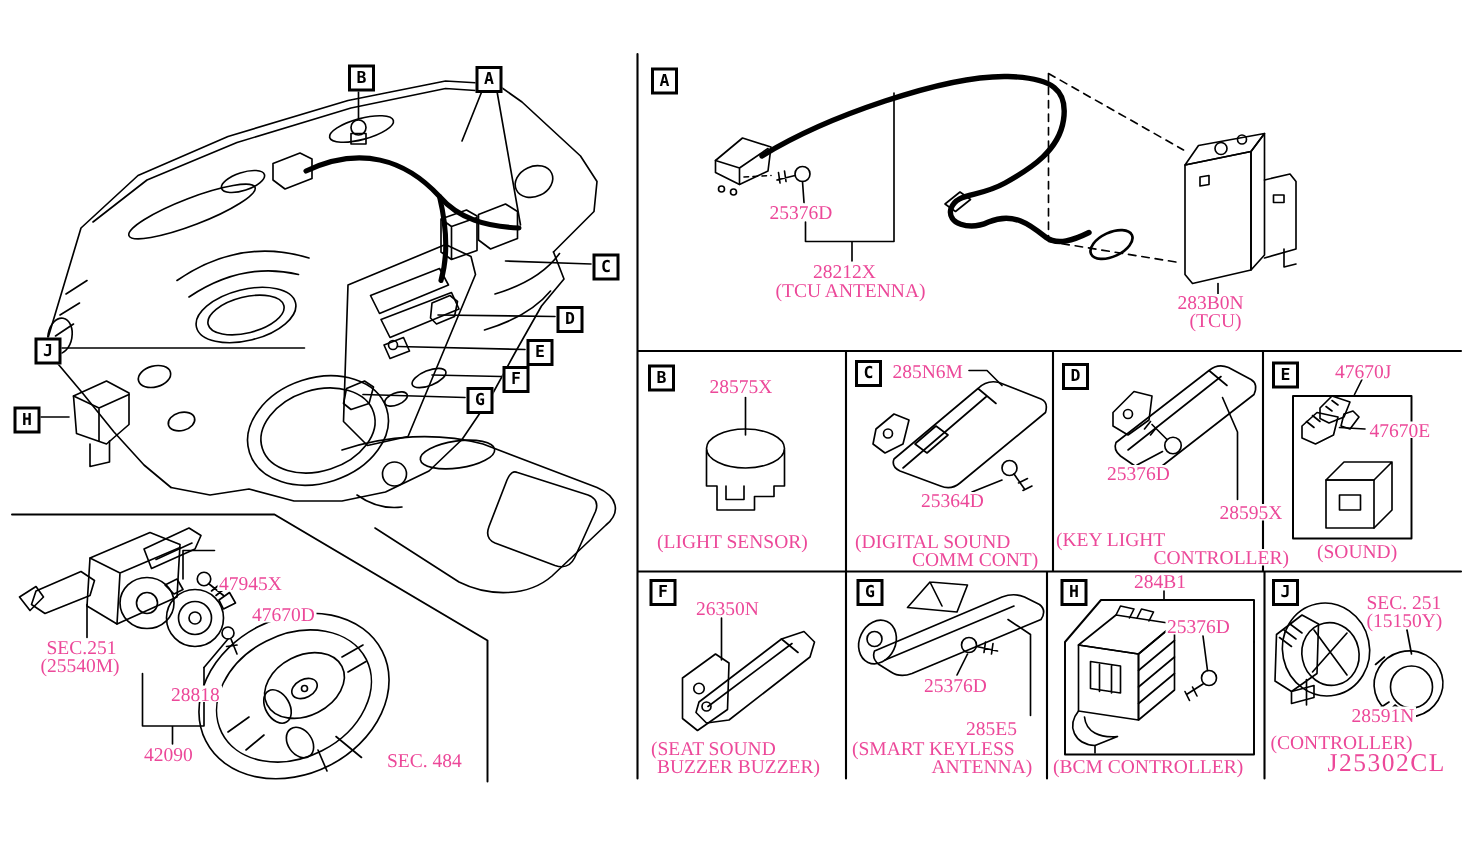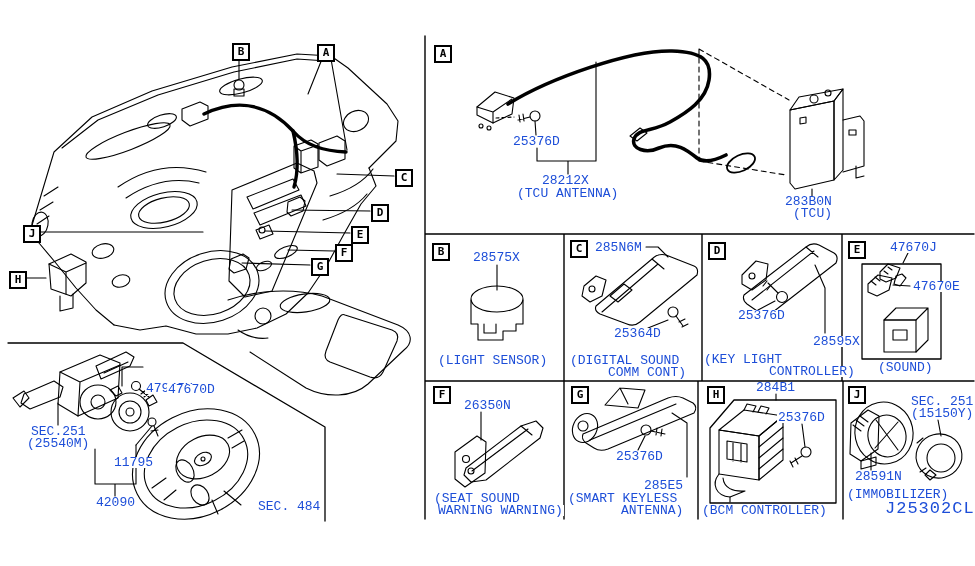--- a/index.html
+++ b/index.html
@@ -2,22 +2,22 @@
 <html><head>
 <meta charset="utf-8">
 <style>
   html,body { margin:0; padding:0; background:#fff; }
   #screen {
     position:relative; width:975px; height:566px; background:#ffffff;
     font-family:"DejaVu Sans Mono", monospace; overflow:hidden;
   }
   svg.art { position:absolute; left:0; top:0; }
   .lbl {
-    position:absolute; font-family:Liberation Mono, monospace;
-    font-size:13px; line-height:11px; color:#1d4ed8; white-space:pre;
+    position:absolute; font-family:Liberation Serif, serif;
+    font-size:13px; line-height:11px; color:#ec4899; white-space:pre;
     background:#fff; padding:0 1px; letter-spacing:0px;
   }
   .co {
     position:absolute; width:14px; height:14px; border:2px solid #000;
     background:#fff; color:#000; font-family:"DejaVu Sans Mono", monospace;
     font-size:11px; font-weight:bold; display:flex; align-items:center;
     justify-content:center; line-height:14px;
   }
   .code { font-size:17px; letter-spacing:1px; }
 </style>
@@ -282,24 +282,24 @@
   <div class="co" style="left:432px;top:243px">B</div>
   <div class="co" style="left:570px;top:240px">C</div>
   <div class="co" style="left:708px;top:242px">D</div>
   <div class="co" style="left:848px;top:241px">E</div>
   <div class="co" style="left:433px;top:386px">F</div>
   <div class="co" style="left:571px;top:386px">G</div>
   <div class="co" style="left:707px;top:386px">H</div>
   <div class="co" style="left:848px;top:386px">J</div>
 
   <span class="lbl" style="left:145px;top:383px">47945X</span>
-  <span class="lbl" style="left:167px;top:384px">47670D</span>
+  <span class="lbl" style="left:167px;top:404px">47670D</span>
   <span class="lbl" style="left:30px;top:426px">SEC.251</span>
   <span class="lbl" style="left:26px;top:438px">(25540M)</span>
-  <span class="lbl" style="left:113px;top:457px">11795</span>
+  <span class="lbl" style="left:113px;top:457px">28818</span>
   <span class="lbl" style="left:95px;top:497px">42090</span>
   <span class="lbl" style="left:257px;top:501px">SEC. 484</span>
 
   <span class="lbl" style="left:512px;top:136px">25376D</span>
   <span class="lbl" style="left:541px;top:175px">28212X</span>
   <span class="lbl" style="left:516px;top:188px">(TCU ANTENNA)</span>
   <span class="lbl" style="left:784px;top:196px">283B0N</span>
   <span class="lbl" style="left:792px;top:208px">(TCU)</span>
 
   <span class="lbl" style="left:472px;top:252px">28575X</span>
@@ -314,31 +314,31 @@
   <span class="lbl" style="left:812px;top:336px">28595X</span>
   <span class="lbl" style="left:703px;top:354px">(KEY LIGHT</span>
   <span class="lbl" style="left:768px;top:366px">CONTROLLER)</span>
 
   <span class="lbl" style="left:889px;top:242px">47670J</span>
   <span class="lbl" style="left:912px;top:281px">47670E</span>
   <span class="lbl" style="left:877px;top:362px">(SOUND)</span>
 
   <span class="lbl" style="left:463px;top:400px">26350N</span>
   <span class="lbl" style="left:433px;top:493px">(SEAT SOUND</span>
-  <span class="lbl" style="left:437px;top:505px">WARNING WARNING)</span>
+  <span class="lbl" style="left:437px;top:505px">BUZZER BUZZER)</span>
 
   <span class="lbl" style="left:615px;top:451px">25376D</span>
   <span class="lbl" style="left:643px;top:480px">285E5</span>
   <span class="lbl" style="left:567px;top:493px">(SMART KEYLESS</span>
   <span class="lbl" style="left:620px;top:505px">ANTENNA)</span>
 
   <span class="lbl" style="left:755px;top:382px">284B1</span>
   <span class="lbl" style="left:777px;top:412px">25376D</span>
   <span class="lbl" style="left:701px;top:505px">(BCM CONTROLLER)</span>
 
   <span class="lbl" style="left:910px;top:396px">SEC. 251</span>
   <span class="lbl" style="left:910px;top:408px">(15150Y)</span>
-  <span class="lbl" style="left:854px;top:471px">28591N</span>
-  <span class="lbl" style="left:846px;top:489px">(IMMOBILIZER)</span>
+  <span class="lbl" style="left:900px;top:471px">28591N</span>
+  <span class="lbl" style="left:846px;top:489px">(CONTROLLER)</span>
 
   <span class="lbl code" style="left:884px;top:503px">J25302CL</span>
 
 </div>
 
 </body></html>

